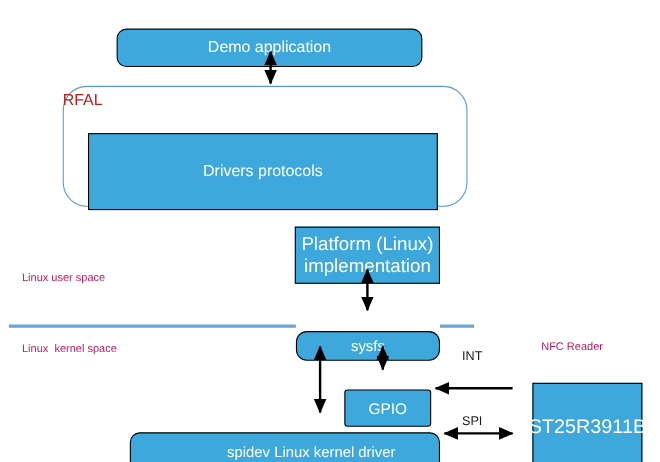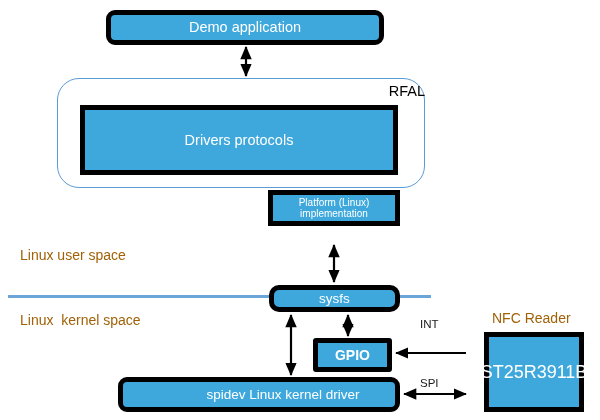--- a/index.html
+++ b/index.html
@@ -20,43 +20,44 @@
     position: absolute;
     box-sizing: border-box;
     background: #3EA8DC;
     color: #ffffff;
     display: flex;
     align-items: center;
     justify-content: center;
     text-align: center;
     line-height: 1.15;
     white-space: pre-line;
-    border: 5px solid #000000;
+    border: 1px solid #000000;
+    margin-top: 16px;
   }
   .rounded-lg { border-radius: 9px; }
-  .rounded-sm { border-radius: 3px; font-weight: bold; }
+  .rounded-sm { border-radius: 3px; }
   .square { border-radius: 0; }
 
   .rfal-container {
     position: absolute;
     box-sizing: border-box;
     border: 1.6px solid #5B9BD5;
     border-radius: 22px;
     background: transparent;
   }
   .rfal-label {
     position: absolute;
-    color: #000000;
+    color: #b91c1c;
     font-size: 14.5px;
-    text-align: right;
+    text-align: left;
   }
   .plain-label {
     position: absolute;
-    color: #a16207;
-    font-size: 14px;
+    color: #be185d;
+    font-size: 10px;
     white-space: pre;
   }
   .arrow-label {
     position: absolute;
     color: #1a1a1a;
     font-size: 11.5px;
     white-space: pre;
   }
   .divider {
     position: absolute;
@@ -78,21 +79,21 @@
 
 <div id="canvas">
 
   <div class="box rounded-lg" style="left:106px; top:10px; width:278px; height:35px; font-size:14.5px;">Demo application</div>
 
   <div class="rfal-container" style="left:57px; top:78px; width:368px; height:110px;"></div>
   <div class="rfal-label" style="left:57px; top:83px; width:368px;">RFAL</div>
 
   <div class="box square" style="left:80px; top:105px; width:318px; height:70px; font-size:14.5px;">Drivers protocols</div>
 
-  <div class="box square" style="left:268px; top:190px; width:132px; height:36px; font-size:10px;">Platform (Linux)
+  <div class="box square" style="left:268px; top:190px; width:132px; height:52px; font-size:17px;">Platform (Linux)
 implementation</div>
 
   <div class="divider" style="left:8px; top:295px; width:261px;"></div>
   <div class="divider" style="left:400px; top:295px; width:31px;"></div>
 
   <div class="box square" style="left:269px; top:285px; width:131px; height:27px; font-size:13.5px;border-radius:10px;">sysfs</div>
 
   <div class="box rounded-sm" style="left:313px; top:338px; width:79px; height:34px; font-size:14px;">GPIO</div>
 
   <div class="box rounded-lg" style="left:118px; top:377px; width:282px; height:35px; font-size:13.5px;padding-left:48px;">spidev Linux kernel driver</div>

